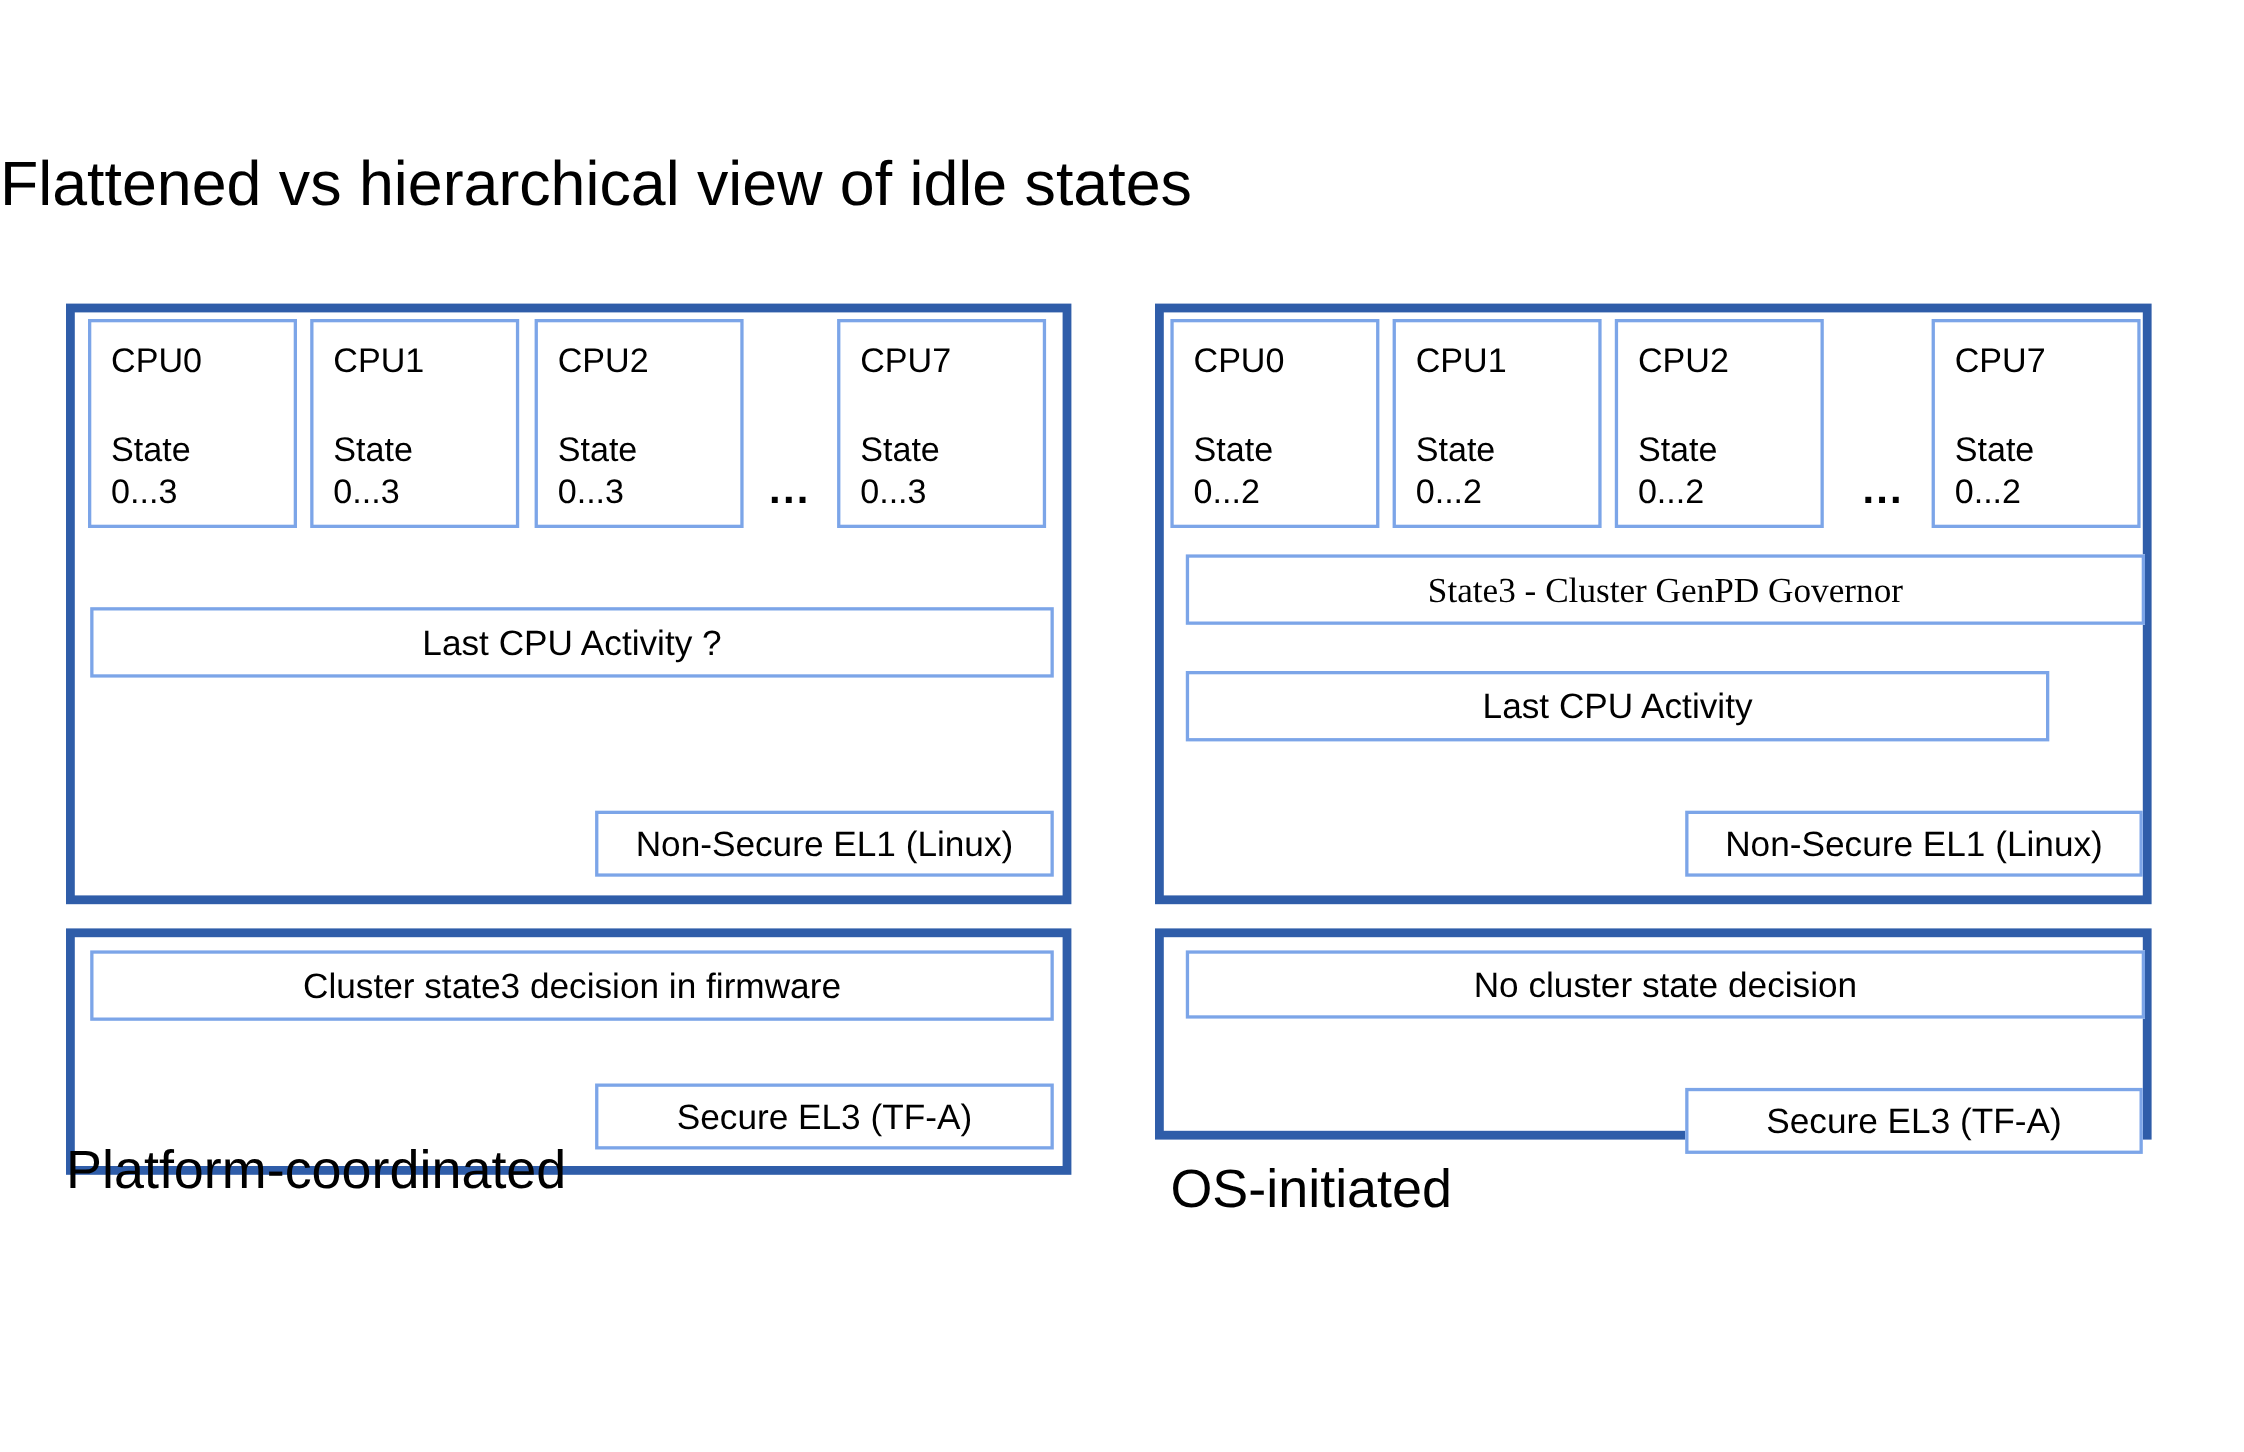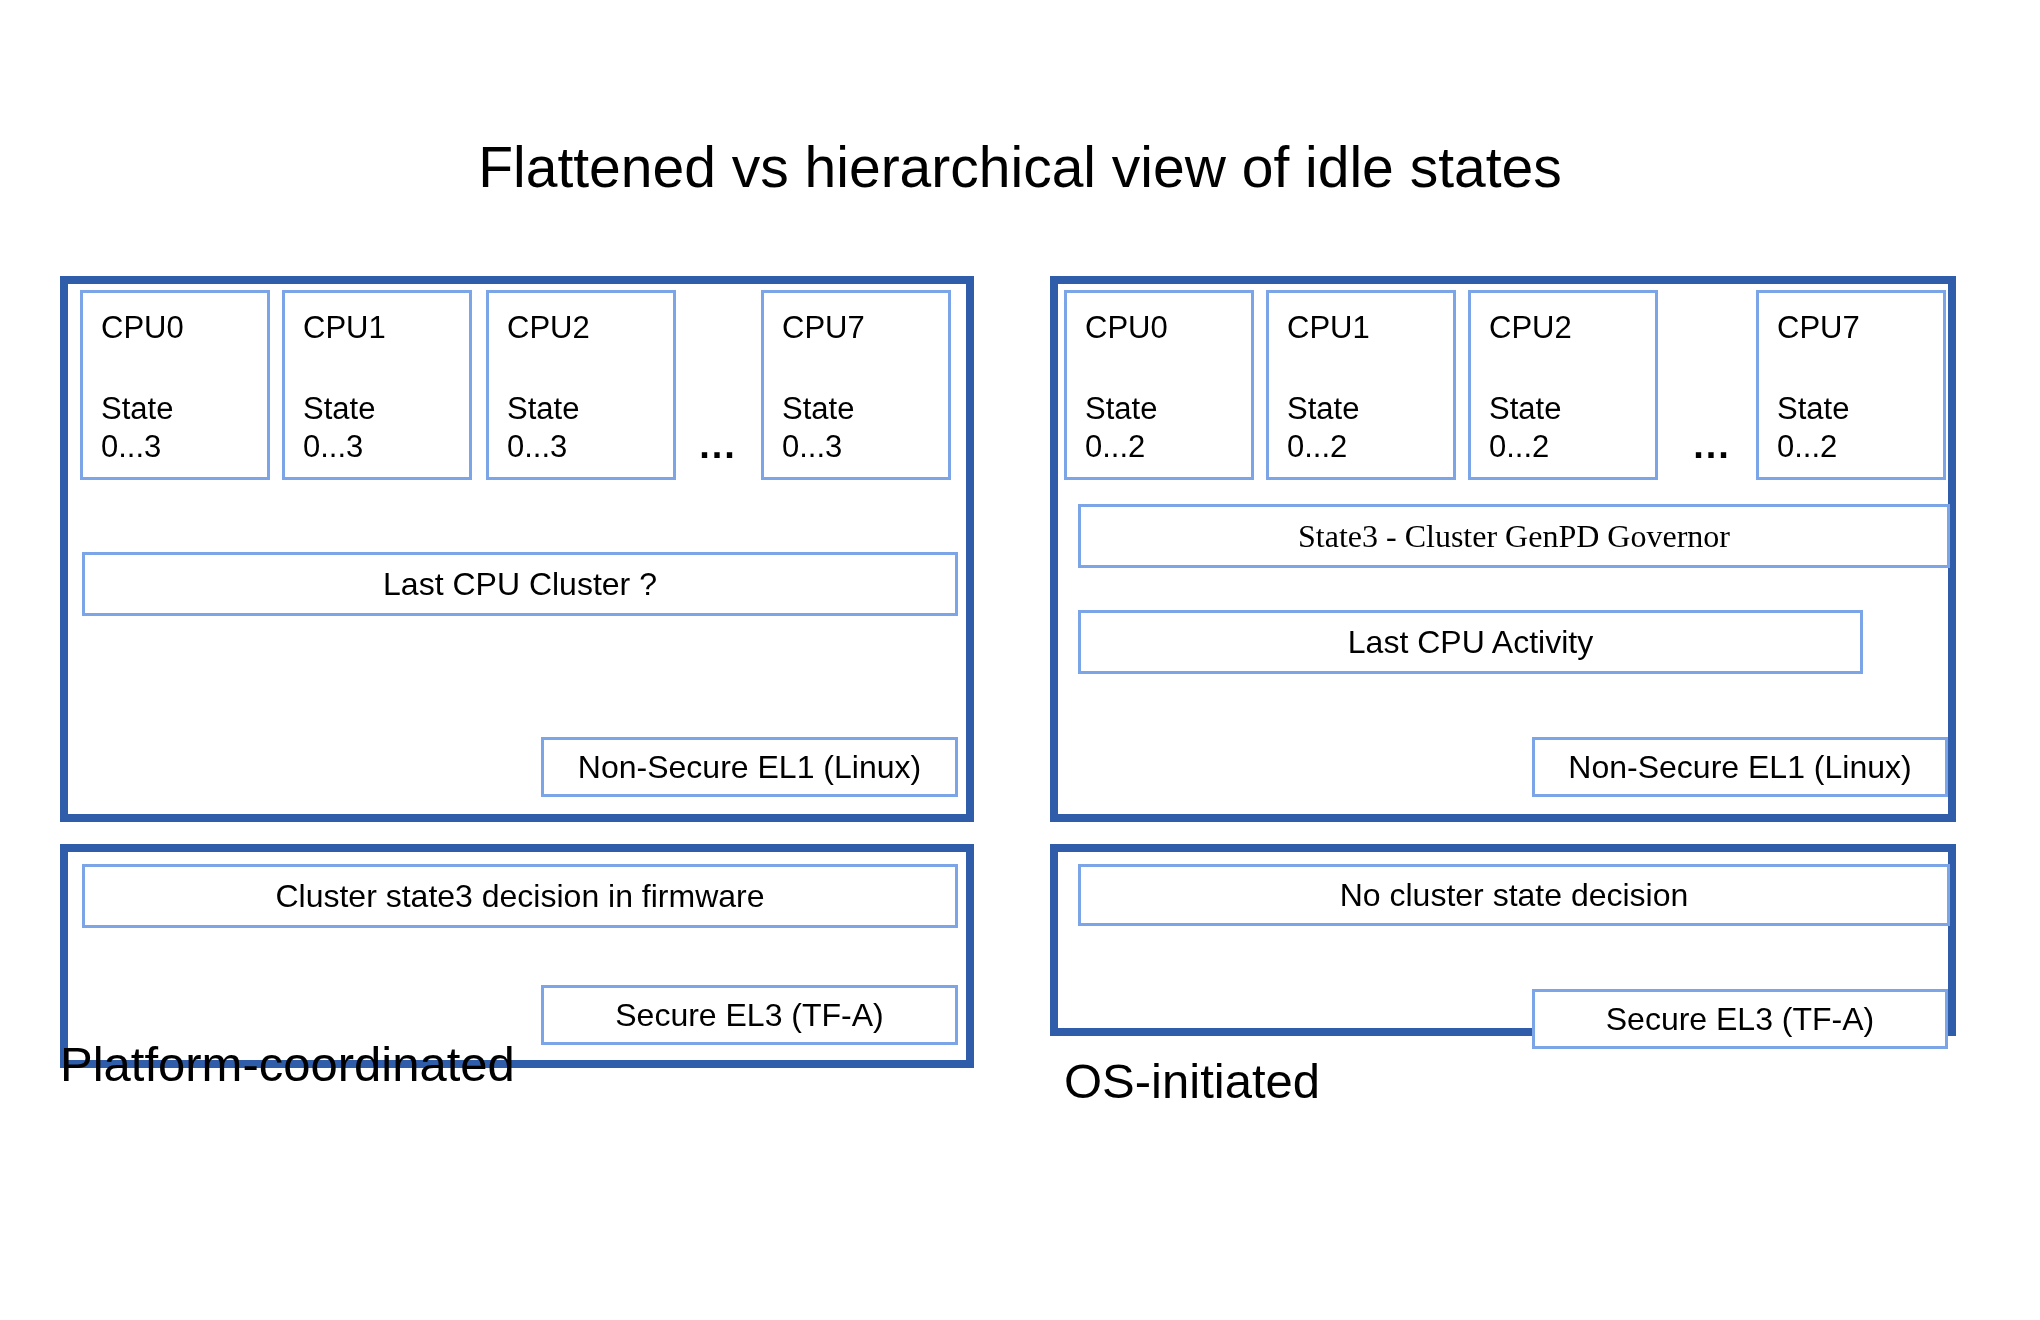--- a/index.html
+++ b/index.html
@@ -12,21 +12,21 @@
   body{
     width:2040px;height:1320px;
     background:var(--bg);
     position:relative;
     font-family:"Liberation Sans", sans-serif;
     color:var(--text);
     overflow:hidden;
   }
   .title{
     position:absolute;left:0;top:136px;width:2040px;
-    text-align:center;font-size:57px;line-height:1.1;
+    text-align:left;font-size:57px;line-height:1.1;
   }
   .panel{
     position:absolute;
     border:8px solid var(--outer);
     box-sizing:border-box;
     background:var(--bg);
     margin-top:48px;
   }
   .cpu{
     position:absolute;
@@ -90,21 +90,21 @@
   <div class="dots" style="left:626px;top:140px;width:48px;">...</div>
 
   <div class="cpu" style="left:693px;top:6px;">
     <div>CPU7</div>
     <div>
       <div>State</div>
       <div>0...3</div>
     </div>
   </div>
 
-  <div class="lbox" style="left:14px;top:268px;width:876px;height:64px;">Last CPU Cluster ?</div>
+  <div class="lbox" style="left:14px;top:268px;width:876px;height:64px;">Last CPU Activity ?</div>
 
   <div class="lbox" style="left:473px;top:453px;width:417px;height:60px;">Non-Secure EL1 (Linux)</div>
 </div>
 
 <div class="panel" style="left:60px;top:796px;width:914px;height:224px;">
   <div class="lbox" style="left:14px;top:12px;width:876px;height:64px;">Cluster state3 decision in firmware</div>
   <div class="lbox" style="left:473px;top:133px;width:417px;height:60px;">Secure EL3 (TF-A)</div>
 </div>
 
 <div class="caption" style="left:60px;width:914px;">Platform-coordinated</div>

